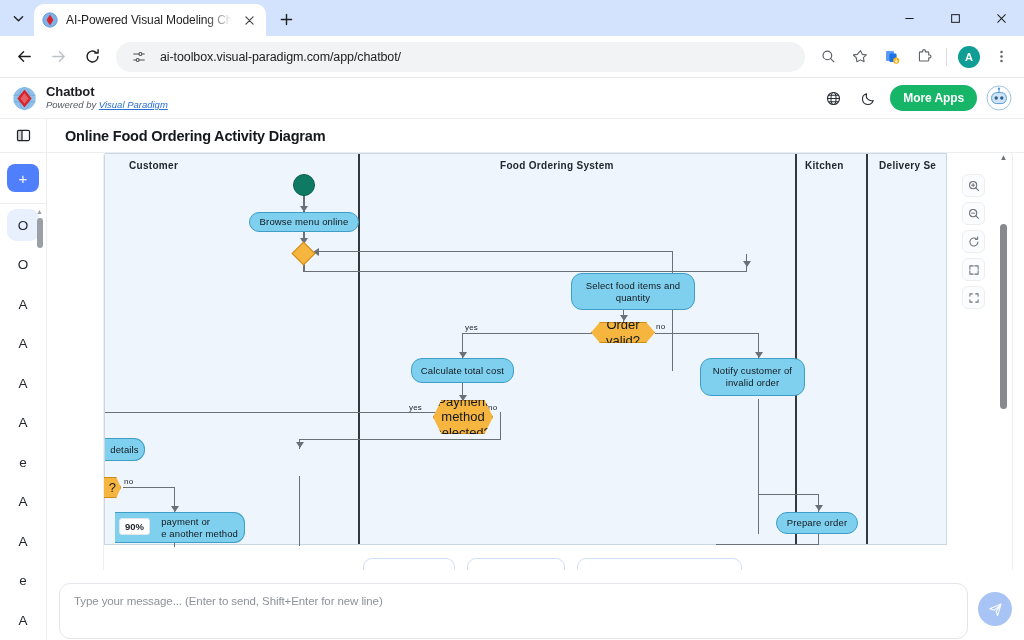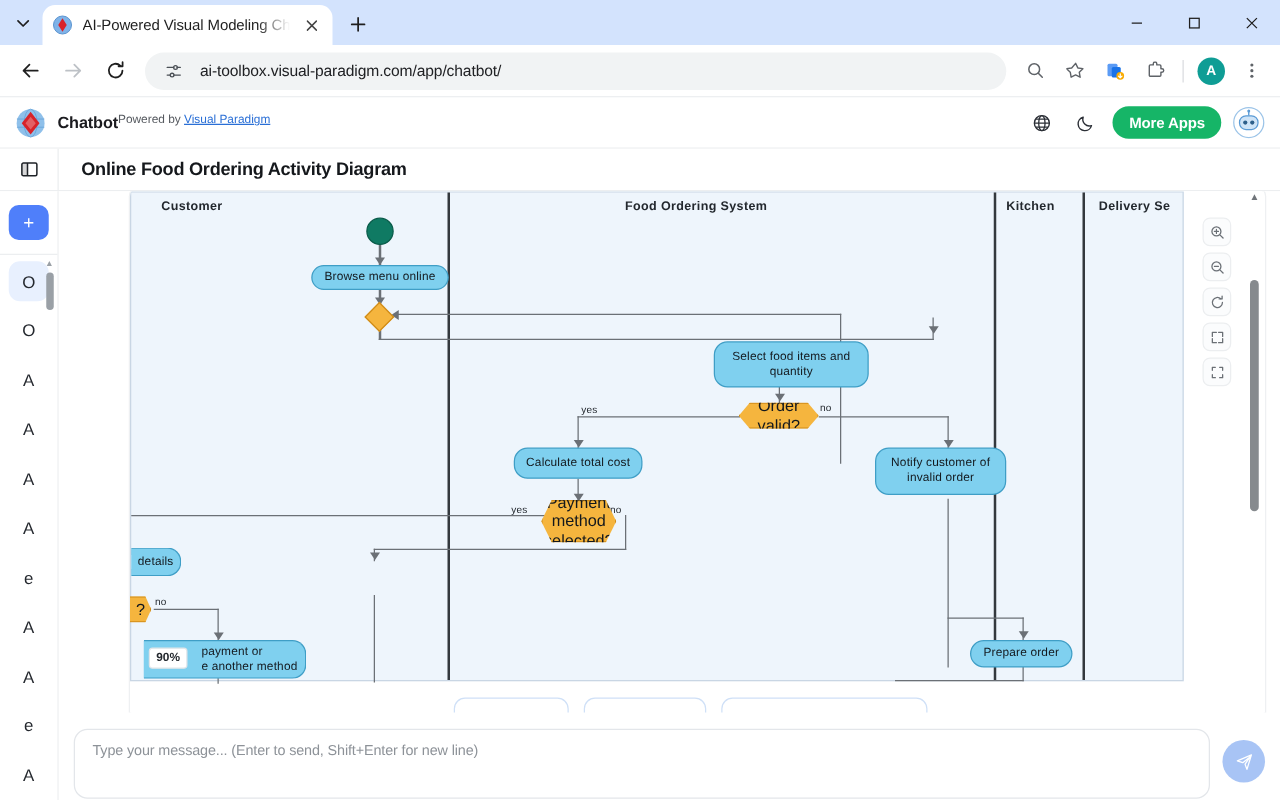--- a/index.html
+++ b/index.html
@@ -78,23 +78,23 @@
     color:#fff; font-size:11px; font-weight:600; display:flex;
     align-items:center; justify-content:center;
   }
 
   
   .app-header {
     height:41px; background:#fff; display:flex; align-items:center;
     padding:0 12px; gap:9px; border-bottom:1px solid #eceef0;
   }
   .brand-logo { width:25px; height:25px; flex:none; position:relative; }
-  .brand-text { display:flex; flex-direction:row; line-height:1.12;text-align:right; }
+  .brand-text { display:flex; flex-direction:column; line-height:1.12; }
   .brand-title { font-size:13px; font-weight:700; color:#1b1b1f; letter-spacing:-.1px; }
-  .brand-sub { font-size:9.5px; color:#55595f; }
+  .brand-sub { font-size:9.5px; color:#55595f;font-style:italic; }
   .brand-sub a { color:#2a6fd6; text-decoration:underline; }
   .header-spacer { flex:1; }
   .hdr-icon {
     width:26px; height:26px; display:flex; align-items:center;
     justify-content:center; color:#2b2f36; flex:none;
   }
   .more-apps-btn {
     background:#16b567; color:#fff; font-size:12px; font-weight:700;
     border:none; border-radius:15px; padding:6px 13px; letter-spacing:-.1px;
     white-space:nowrap;

